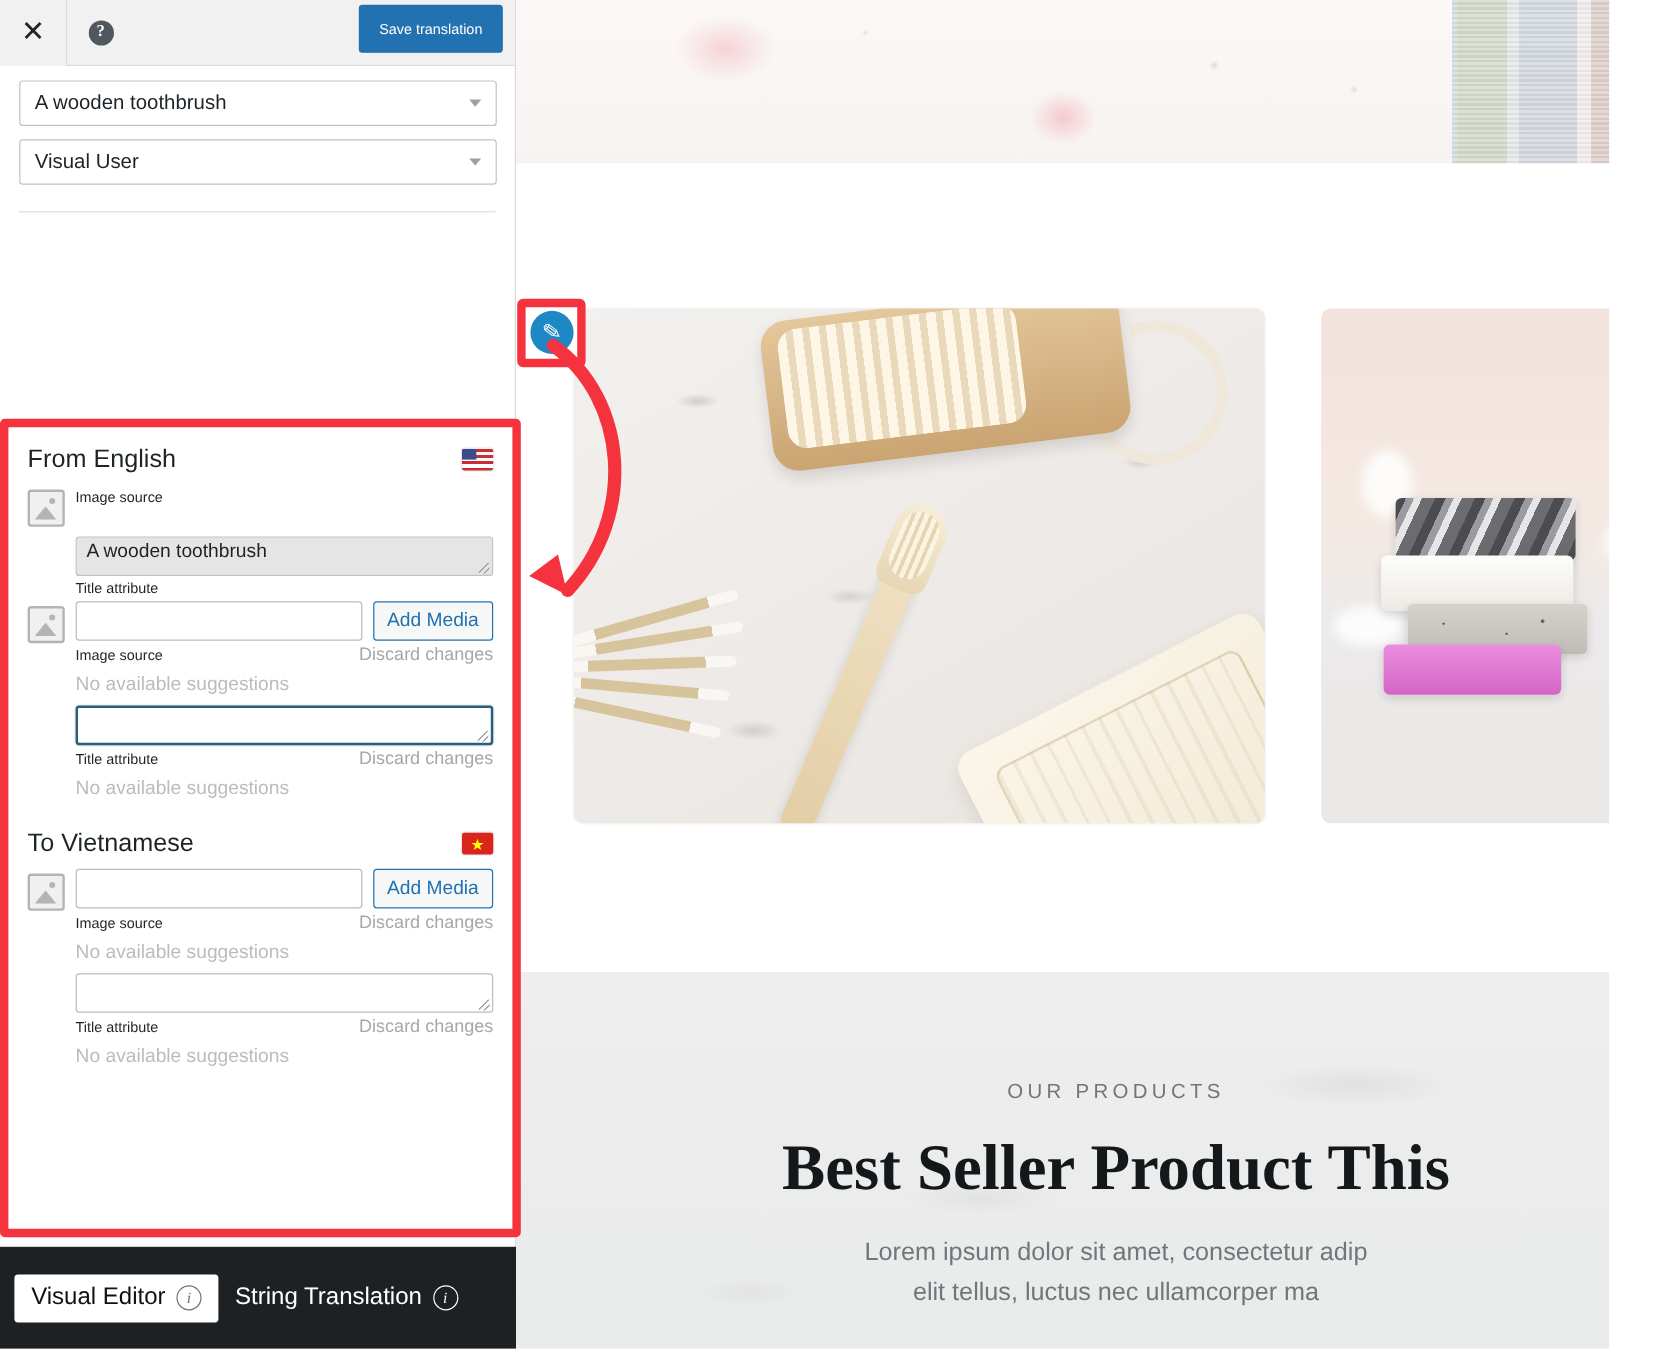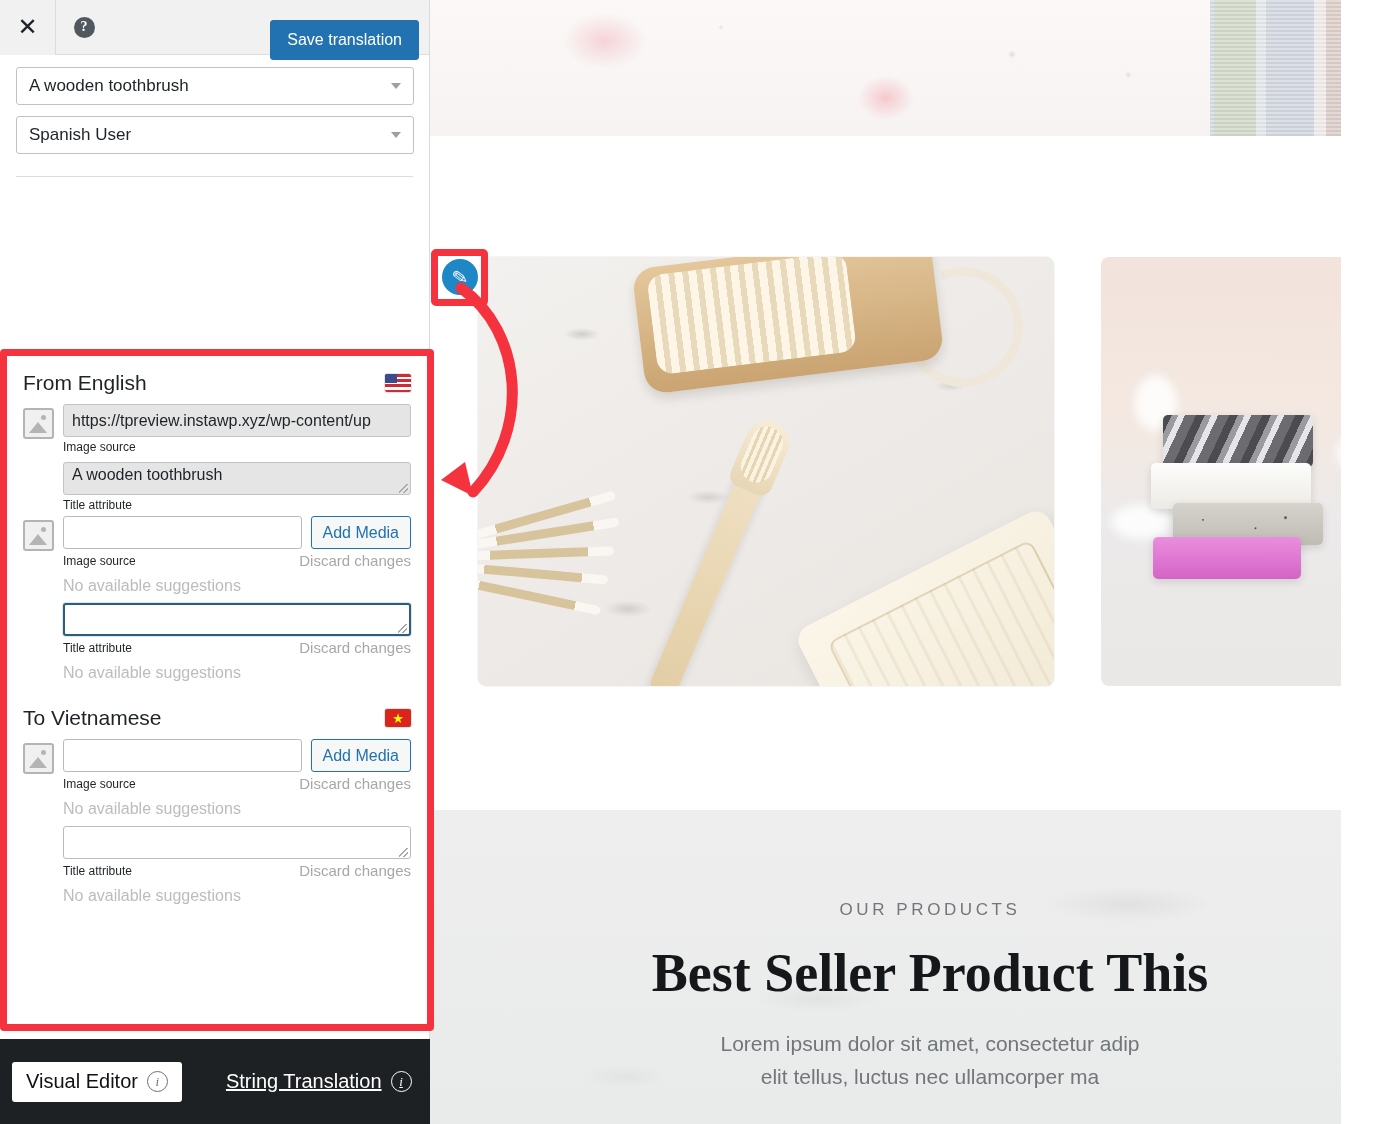--- a/index.html
+++ b/index.html
@@ -172,23 +172,23 @@
     border-right:1px solid #dcdcdc; cursor:pointer; background:#f1f1f1;
   }
   .close-glyph{ font-size:24px; color:#1d2327; line-height:1; font-weight:400;}
   .help-btn{ width:56px; height:55px; display:flex; align-items:center; justify-content:center; cursor:pointer;}
   .help-circle{
     width:21px; height:21px; border-radius:50%; background:#50575e; color:#fff;
     font-size:14px; font-weight:bold; display:flex; align-items:center; justify-content:center;
     font-family:"Liberation Serif", serif;
   }
   .save-btn{
-    position:absolute; right:10px; top:20px; height:40px; padding:0 16px;
+    position:absolute; right:10px; top:4px; height:40px; padding:0 16px;
     background:#2271b1; color:#fff; border:1px solid #2271b1; border-radius:3px;
-    font-size:16px; cursor:pointer;
+    font-size:12px; cursor:pointer;
   }
 
   .panel-top{ padding:12px 16px 0 16px; flex:0 0 auto; }
   .select-box{
     position:relative; width:398px; height:38px; margin-bottom:11px;
     border:1px solid #bfc3c7; border-radius:3px; background:#fff;
     display:flex; align-items:center; padding:0 12px; font-size:17px; color:#1d2327; cursor:pointer;
   }
   .caret{
     position:absolute; right:12px; top:50%; transform:translateY(-50%);
@@ -266,21 +266,21 @@
   
   .panel-foot{
     position:absolute; left:0; bottom:0; width:430px; height:85px;
     background:#1d2124; display:flex; align-items:center; padding-left:12px; gap:14px;
   }
   .ve-btn{
     height:40px; padding:0 14px; background:#fff; color:#111; border:none; border-radius:3px;
     font-size:20px; display:flex; align-items:center; gap:9px; cursor:pointer;
   }
   .st-link{
-    color:#fff; font-size:20px; text-decoration:underline; display:flex; align-items:center; gap:9px; cursor:pointer;margin-left:30px;
+    color:#fff; font-size:20px; display:flex; align-items:center; gap:9px; cursor:pointer;
   }
   .i-circle{
     width:21px; height:21px; border-radius:50%; border:1.5px solid currentColor;
     display:flex; align-items:center; justify-content:center; font-size:13px;
     font-family:"Liberation Serif", serif; font-style:italic;
   }
   .i-circle.dark{ color:#6b7076; }
 
   
   .pencil-highlight{
@@ -359,39 +359,38 @@
       </div>
       <button class="save-btn">Save translation</button>
     </div>
 
     <div class="panel-top">
       <div class="select-box">
         <span>A wooden toothbrush</span>
         <span class="caret"></span>
       </div>
       <div class="select-box">
-        <span>Spanish User</span>
+        <span>Visual User</span>
         <span class="caret"></span>
       </div>
       <div class="panel-div"></div>
     </div>
 
     <div class="highlight-box">
       <div class="hl-inner">
 
         <div class="sec-title-row">
           <div class="sec-title">From English</div>
           <div class="flag flag-us">
               <span class="canton"></span>
             </div>
         </div>
         <div class="field-row">
           <div class="img-icon"></div>
           <div class="field-col">
-            <div class="txt-input readonly">https://tpreview.instawp.xyz/wp-content/up</div>
             <div class="sub-row">
               <span class="sub-label">Image source</span>
             </div>
           </div>
         </div>
         <div class="field-row" style="margin-top:8px;">
           <div style="width:31px;flex:0 0 auto;"></div>
           <div class="field-col">
             <div class="txt-area readonly">
               <span>A wooden toothbrush</span>

